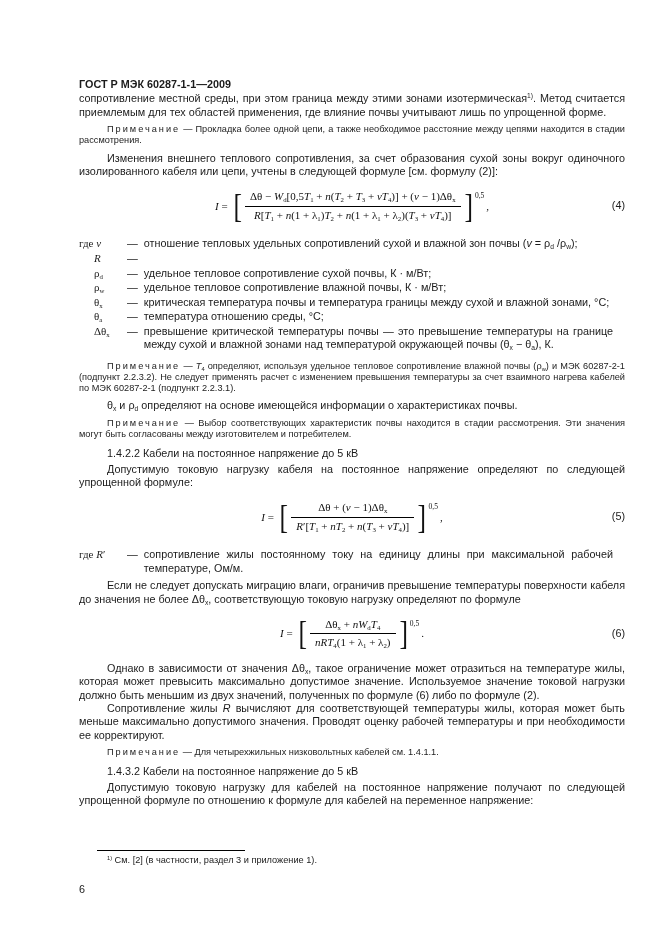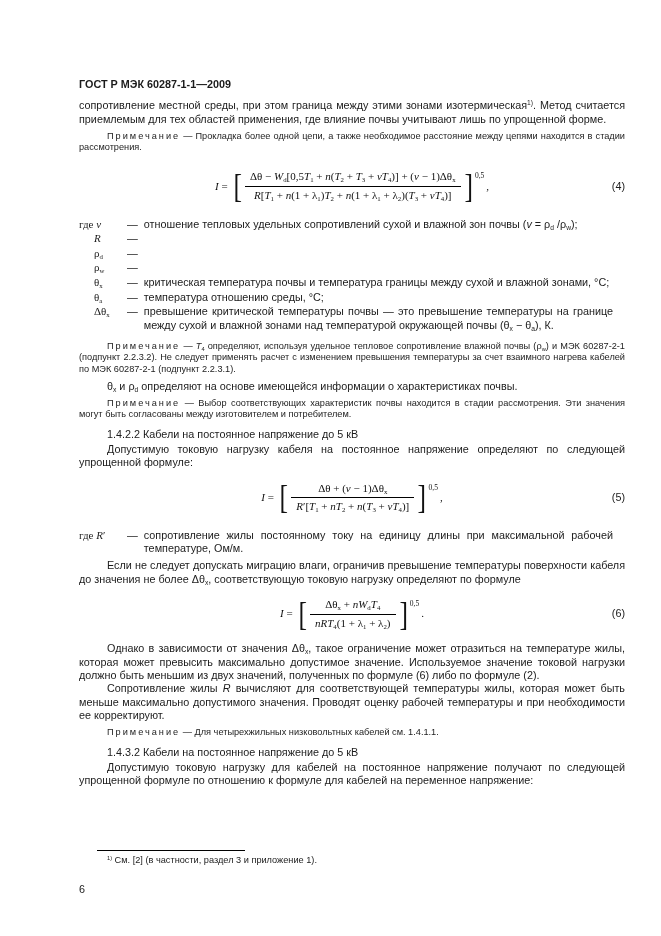--- a/index.html
+++ b/index.html
@@ -9,21 +9,21 @@
     position:relative;
     width:661px; height:936px;
     background:#ffffff;
     padding:78px 36px 40px 79px;
     display:flex; flex-direction:column;
     font-family:"Liberation Sans", sans-serif;
     font-size:10.8px; line-height:1.24;
     color:#1b1b1b;
     overflow:hidden;
   }
-  .doc-header { font-weight:bold; font-size:10.8px; margin-bottom:8px; }
+  .doc-header { font-weight:bold; font-size:10.8px; margin-bottom:1px; }
   p { text-align:justify; text-indent:28px; margin:0; }
   .noindent { text-indent:0; }
   .note { font-size:9.2px; line-height:1.22; margin:5px 0 5px 0; color:#222; }
   .note-label { letter-spacing:2px; }
   .heading { text-indent:28px; margin-top:2px; margin-bottom:2px; text-align:justify; }
   .bold { font-weight:bold; }
   sub, sup { font-size:0.62em; line-height:0; }
   sub { vertical-align:-0.35em; }
   sup { vertical-align:0.55em; }
 
@@ -59,20 +59,21 @@
 <body>
 
 <div class="page">
 
   <div class="doc-header">ГОСТ Р МЭК 60287-1-1—2009</div>
 
   <p class="noindent">сопротивление местной среды, при этом граница между этими зонами изотермическая<sup>1)</sup>. Метод считается приемлемым для тех областей применения, где влияние почвы учитывают лишь по упрощенной форме.</p>
 
   <p class="note"><span class="note-label">Примечание</span> <span>— Прокладка более одной цепи, а также необходимое расстояние между цепями находится в стадии рассмотрения.</span></p>
 
+  <p>Изменения внешнего теплового сопротивления, за счет образования сухой зоны вокруг одиночного изолированного кабеля или цепи, учтены в следующей формуле [см. формулу (2)]:</p>
 
   <div class="formula-row">
     <span class="formula">
       <span class="f-lhs"><i>I</i> =</span>
       <span class="big-br">[</span>
       <span class="frac">
         <span class="num">Δθ − <i>W</i><sub>d</sub>[0,5<i>T</i><sub>1</sub> + <i>n</i>(<i>T</i><sub>2</sub> + <i>T</i><sub>3</sub> + <i>vT</i><sub>4</sub>)] + (<i>v</i> − 1)Δθ<sub>x</sub></span>
         <span class="den"><i>R</i>[<i>T</i><sub>1</sub> + <i>n</i>(1 + λ<sub>1</sub>)<i>T</i><sub>2</sub> + <i>n</i>(1 + λ<sub>1</sub> + λ<sub>2</sub>)(<i>T</i><sub>3</sub> + <i>vT</i><sub>4</sub>)]</span>
       </span>
       <span class="big-br">]</span>
@@ -88,24 +89,26 @@
       <span class="def-dash">—</span>
       <div class="def-text">отношение тепловых удельных сопротивлений сухой и влажной зон почвы (<i>v</i> = ρ<sub>d</sub> /ρ<sub>w</sub>);</div>
     </div>
     <div class="def-row">
       <span class="def-term"><i>R</i></span>
       <span class="def-dash">—</span>
     </div>
     <div class="def-row">
       <span class="def-term">ρ<sub>d</sub></span>
       <span class="def-dash">—</span>
+      <div class="def-text">удельное тепловое сопротивление сухой почвы, К · м/Вт;</div>
     </div>
     <div class="def-row">
       <span class="def-term">ρ<sub>w</sub></span>
       <span class="def-dash">—</span>
+      <div class="def-text">удельное тепловое сопротивление влажной почвы, К · м/Вт;</div>
     </div>
     <div class="def-row">
       <span class="def-term">θ<sub>x</sub></span>
       <span class="def-dash">—</span>
       <div class="def-text">критическая температура почвы и температура границы между сухой и влажной зонами, °С;</div>
     </div>
     <div class="def-row">
       <span class="def-term">θ<sub>a</sub></span>
       <span class="def-dash">—</span>
       <div class="def-text">температура отношению среды, °С;</div>

